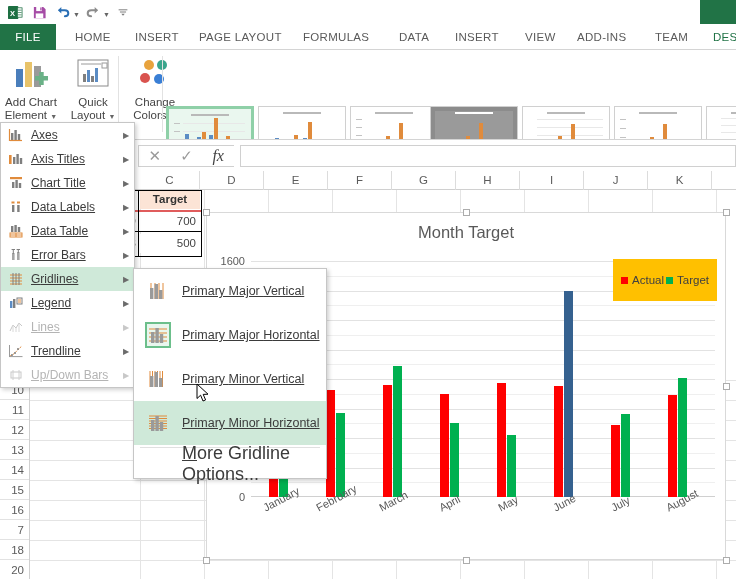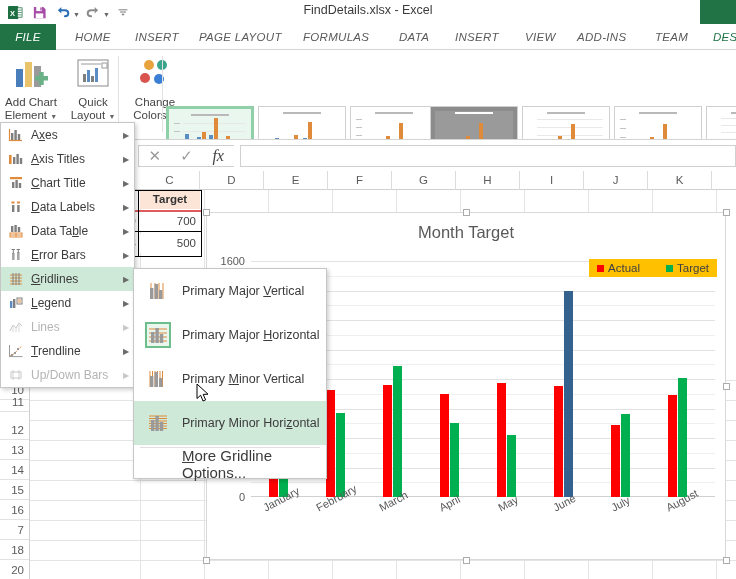--- a/index.html
+++ b/index.html
@@ -16,21 +16,21 @@
   .qat { position:absolute; left:4px; top:2px; display:flex; align-items:center; gap:2px; height:20px; }
   .qat-btn { width:22px; height:20px; display:flex; align-items:center; justify-content:center; }
   .qat-caret { font-size:7px; color:#666; margin-left:-3px; margin-top:4px; }
   .win-title { position:absolute; left:0; top:3px; width:736px; text-align:center;
                font-size:12.5px; color:#3b3b3b; }
 
   
   .tabstrip { position:absolute; left:0; top:24px; width:736px; height:26px; background:#fff;
               border-bottom:1px solid #d4d4d4; }
   .tab { position:absolute; top:0; height:41px; line-height:26px; font-size:11.5px;
-         color:#5a5a5a; letter-spacing:.3px; padding:0 9px; cursor:default;font-style:italic; }
+         color:#5a5a5a; letter-spacing:.3px; padding:0 9px; cursor:default; }
   .tab.file { background:#217346; color:#fff; left:0; width:56px; text-align:center;
               padding:0; font-size:11.5px; }
   .tab.design { color:#217346; }
   .tab-green-top { position:absolute; top:0; height:3px; background:#217346; }
 
   
   .ribbon { position:absolute; left:0; top:50px; width:736px; height:90px;
             background:#fff; border-bottom:1px solid #d4d4d4; overflow:hidden; }
   .rb-big { position:absolute; top:2px; width:62px; height:84px; text-align:center; cursor:default; }
   .rb-big .lbl { font-size:11.5px; color:#444; line-height:13px; }
@@ -96,44 +96,44 @@
   .majorgrid { position:absolute; left:0; right:0; height:1px; background:#e2e2e2; }
   .axisline { position:absolute; left:0; right:0; bottom:0; height:1px; background:#d0d0d0; }
   .ytick { position:absolute; right:100%; margin-right:6px; font-size:11px; color:#595959;
            transform:translateY(-50%); white-space:nowrap; }
   .bar { position:absolute; bottom:0; width:9px; }
   .bar.actual { background:#ff0000; }
   .bar.target { background:#00b050; }
   .bar.sel    { background:#35618f; }
   .xlabel { position:absolute; top:100%; margin-top:6px; font-size:11px; color:#595959;
             transform:rotate(-28deg); transform-origin:left top; white-space:nowrap; }
-  .legend { position:absolute; right:8px; top:46px; background:#ffc000; padding:3px 8px;
-            display:flex; align-items:center; gap:26px; }
+  .legend { position:absolute; right:8px; top:46px; background:#ffc000; padding:15px 8px;
+            display:flex; align-items:center; gap:2px; }
   .leg-item { display:flex; align-items:center; gap:4px; font-size:11.5px; color:#404040; }
   .leg-sw { width:7px; height:7px; display:inline-block; }
   .handle { position:absolute; width:7px; height:7px; background:#fff; border:1px solid #acacac; }
 
   
   .menu { position:absolute; background:#fff; border:1px solid #c6c6c6;
           box-shadow:2px 2px 4px rgba(0,0,0,.18); z-index:50; }
   .menu1 { left:0; top:122px; width:135px; }
   .menu2 { left:133px; top:268px; width:194px; }
   .mi { position:relative; height:24px; display:flex; align-items:center; cursor:default;
         font-size:12px; color:#3b3b3b; }
   .mi.hl { background:#cfe9d9; }
   .mi.disabled { color:#b4b4b4; }
   .mi .mico { width:30px; height:24px; display:flex; align-items:center; justify-content:center; }
-  .mi .mtext { flex:1; }
+  .mi .mtext { flex:1;text-decoration:underline; }
   .mi .marrow { width:16px; text-align:center; font-size:8px; color:#6b6b6b; }
   .mi.disabled .marrow { color:#c8c8c8; }
   .menu2 .mi { height:44px; }
   .menu2 .mico { width:48px; }
   .menu2 .mtext { font-size:12.5px; }
   .menu-sep { height:1px; background:#e0e0e0; margin:2px 6px; }
-  .mi.more { height:28px; padding-left:48px; font-size:15px; }
+  .mi.more { height:28px; padding-left:48px; font-size:18px; }
   .icobox { width:26px; height:26px; border:1px solid transparent; display:flex;
             align-items:center; justify-content:center; }
   .icobox.selbox { border:2px solid #6cbf8b; background:#e9f6ee; }
 
   .cursor { position:absolute; left:196px; top:383px; z-index:99; pointer-events:none; }
   u { text-decoration:underline; }
 </style>
 </head>
 <body>
 
@@ -172,21 +172,20 @@
     </div>
     <span class="qat-caret">▼</span>
     <div class="qat-btn">
       <svg width="14" height="14" viewBox="0 0 16 16">
           <line x1="3" y1="5.5" x2="13" y2="5.5" stroke="#7a7a7a" stroke-width="1.1"></line>
           <line x1="4.5" y1="8" x2="11.5" y2="8" stroke="#7a7a7a" stroke-width="1.1"></line>
           <path d="M6 10 8 12.2 10 10z" fill="#7a7a7a"></path>
         </svg>
     </div>
   </div>
-  <div class="win-title">FindDetails.xlsx - Excel</div>
 </div>
 
 <div class="tabstrip">
   <div class="tab file" style="left:0;width:56px;">FILE</div>
   <div class="tab" style="left:66px;">HOME</div>
   <div class="tab" style="left:126px;">INSERT</div>
   <div class="tab" style="left:294px;">FORMULAS</div>
   <div class="tab" style="left:190px;">PAGE LAYOUT</div>
   <div class="tab" style="left:390px;">DATA</div>
   <div class="tab" style="left:446px;">INSERT</div>
@@ -350,21 +349,21 @@
     <div class="cell" style="left:328px;width:64px;">F</div>
     <div class="cell" style="left:392px;width:64px;">G</div>
     <div class="cell" style="left:456px;width:64px;">H</div>
     <div class="cell" style="left:520px;width:64px;">I</div>
     <div class="cell" style="left:584px;width:64px;">J</div>
     <div class="cell" style="left:648px;width:64px;">K</div>
   </div>
 
   <div class="rowhead">
     <div class="cell" style="top:190px;">10</div>
-    <div class="cell" style="top:202px;">11</div>
+    <div class="cell" style="top:210px;">11</div>
     <div class="cell" style="top:230px;">12</div>
     <div class="cell" style="top:250px;">13</div>
     <div class="cell" style="top:270px;">14</div>
     <div class="cell" style="top:290px;">15</div>
     <div class="cell" style="top:310px;">16</div>
     <div class="cell" style="top:330px;">7</div>
     <div class="cell" style="top:350px;">18</div>
     <div class="cell" style="top:370px;">20</div>
   </div>
 

